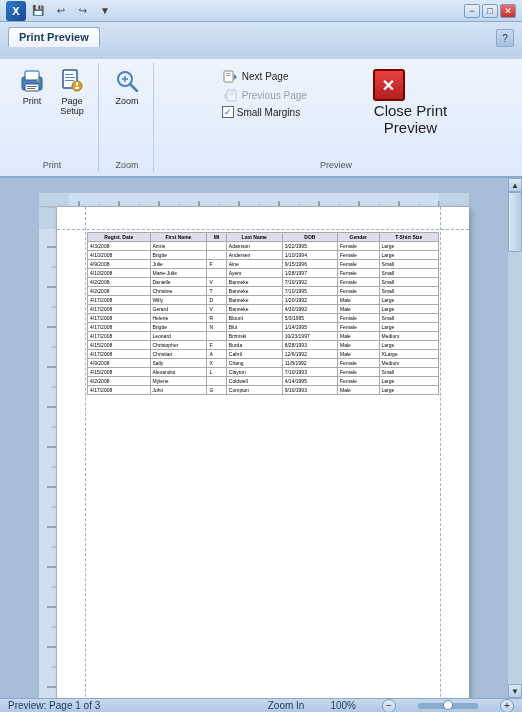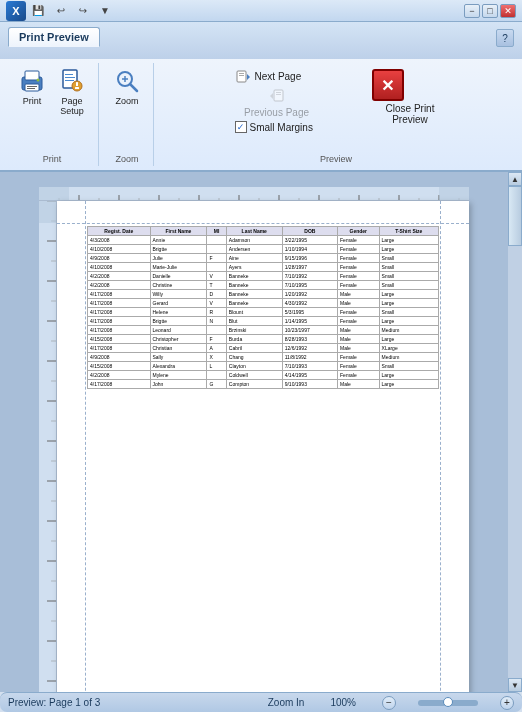--- a/index.html
+++ b/index.html
@@ -189,21 +189,20 @@
       align-items: center;
       gap: 4px;
       cursor: pointer;
       padding: 1px 3px;
       border-radius: 2px;
       min-width: 90px;
     }
     .ribbon-btn-small.disabled {
       opacity: 0.4;
       cursor: default;
-      flex-direction: column;
     }
     .ribbon-btn-small .icon-sm {
       width: 16px;
       height: 16px;
       display: flex;
       align-items: center;
       justify-content: center;
     }
     .ribbon-btn-small .label-sm {
       font-size: 10px;
@@ -227,21 +226,21 @@
       border: 2px solid #800000;
       border-radius: 3px;
       display: flex;
       align-items: center;
       justify-content: center;
       color: white;
       font-size: 16px;
       font-weight: bold;
     }
     .close-preview-label {
-      font-size: 10px;
+      font-size: 15px;
       color: #222;
       text-align: center;
       line-height: 1.1;
       margin-left: 44px;
     }
 
     
     .checkbox-row {
       display: flex;
       align-items: center;
@@ -359,30 +358,29 @@
       top: 0;
       left: 0;
       right: 0;
       height: 60px;
       background: linear-gradient(to right, #d8e8f4, #b8cce0);
       border: 1px solid #8aabcc;
     }
 
     
     .status-bar {
-      height: 20px;
+      height: 14px;
       background: linear-gradient(to bottom, #c8d8ec, #b0c8e4);
       border-top: 1px solid #8aabcc;
       display: flex;
       align-items: center;
       justify-content: space-between;
       padding: 0 8px;
       font-size: 10px;
       color: #1a3a5c;
-      border-radius: 7px;
     }
     .status-left {
       display: flex;
       align-items: center;
     }
     .status-right {
       display: flex;
       align-items: center;
       gap: 18px;
     }

